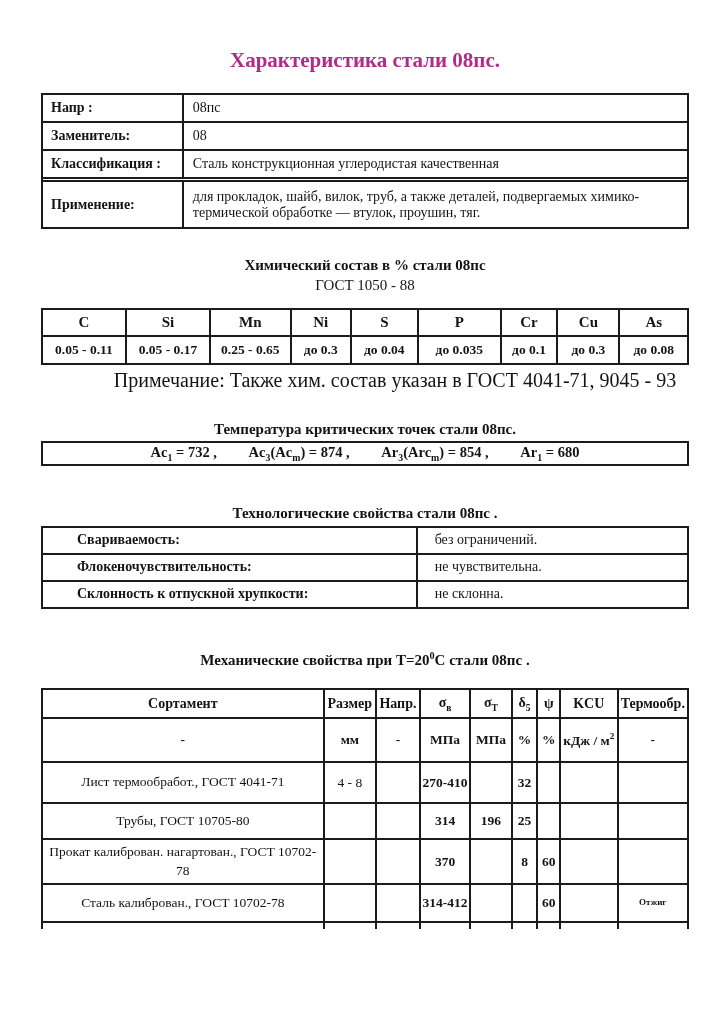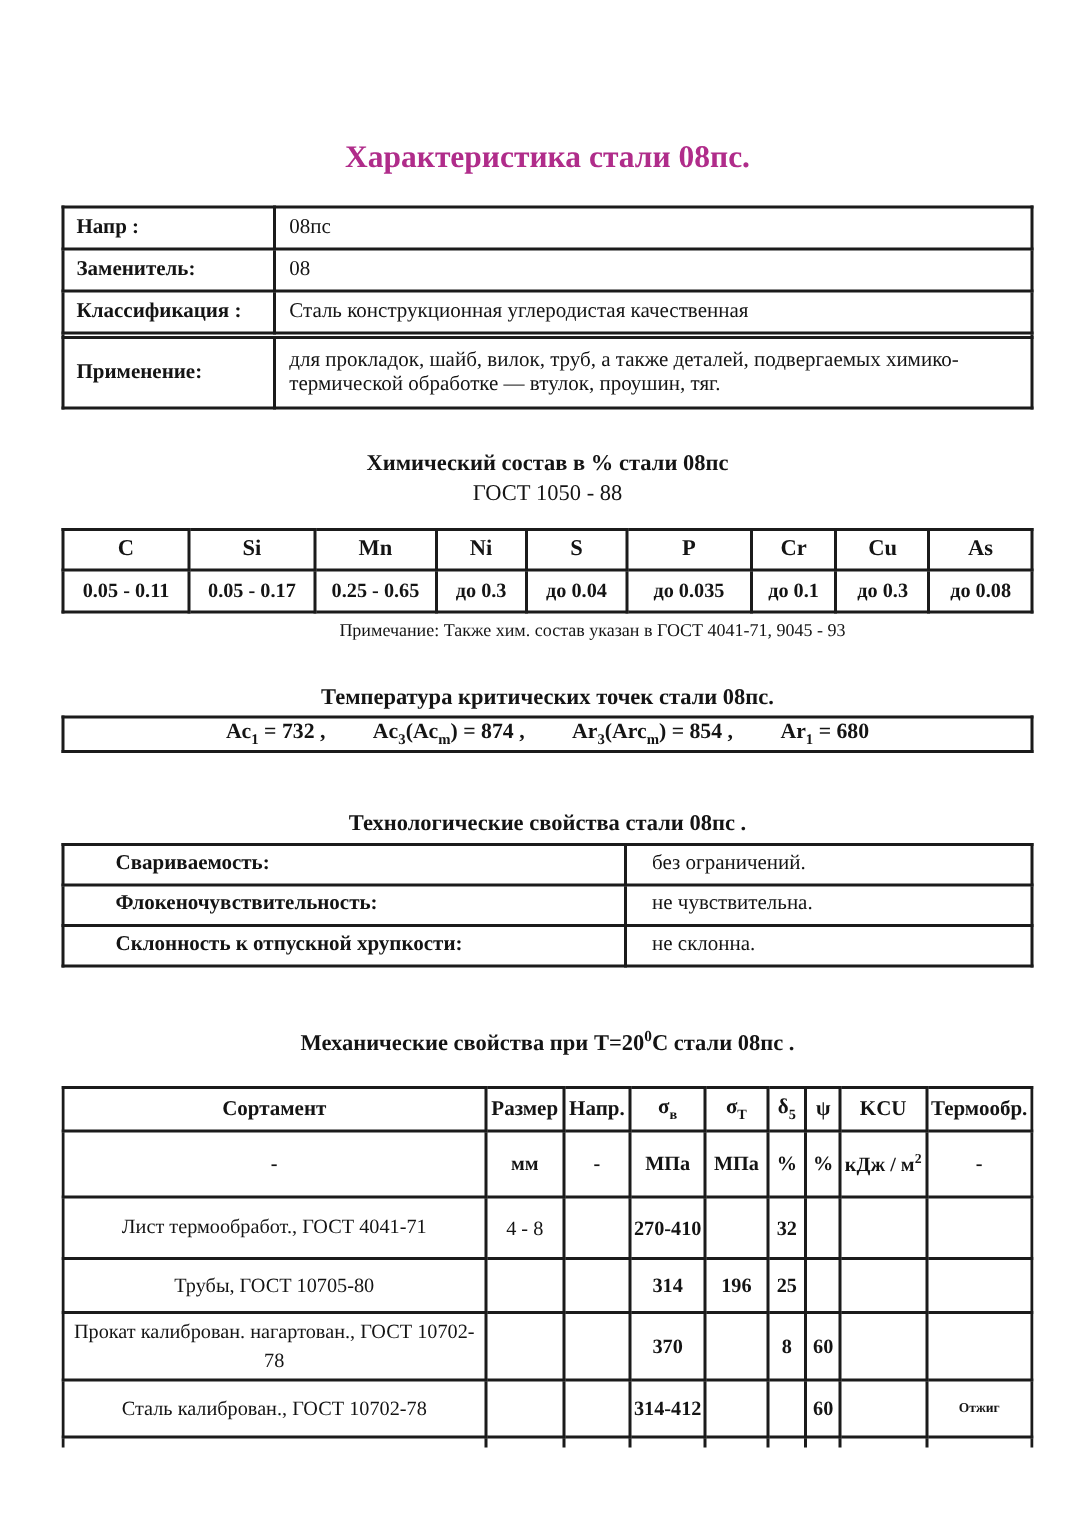--- a/index.html
+++ b/index.html
@@ -4,21 +4,21 @@
 <style>
   * { box-sizing: border-box; }
   html, body { margin: 0; padding: 0; }
   body {
     width: 724px; height: 1024px;
     background: #ffffff;
     color: #141414;
     font-family: "Liberation Serif", serif;
     overflow: hidden;
   }
-  .content { width: 648px; margin-left: 41px; padding-top: 92px; }
+  .content { width: 648px; margin-left: 41px; padding-top: 48px; }
 
   .doc-title {
     margin: 0;
     text-align: center;
     font-size: 21px;
     font-weight: bold;
     line-height: 1.2;
   }
 
   table { border-collapse: collapse; width: 100%; table-layout: fixed; }
@@ -41,21 +41,21 @@
   }
   .chem-heading { margin-top: 27px; }
   .chem-sub { margin: 1px 0 0 0; text-align: center; font-size: 15px; font-weight: normal; }
 
   
   .chem-table { margin-top: 14px; }
   .chem-table td { text-align: center; font-weight: bold; }
   .chem-head td { font-size: 15px; height: 27px; }
   .chem-vals td { font-size: 13.5px; height: 28px; }
   .chem-note {
-    margin: 4px 0 0 0; text-align: center; font-size: 12px;
+    margin: 4px 0 0 0; text-align: center; font-size: 20px;
     position: relative; left: 30px;
   }
 
   
   .crit-heading { margin-top: 28px; }
   .crit-table { margin-top: 2px; }
   .crit-table td {
     height: 20px; text-align: center;
     font-size: 14.5px; font-weight: bold;
   }

